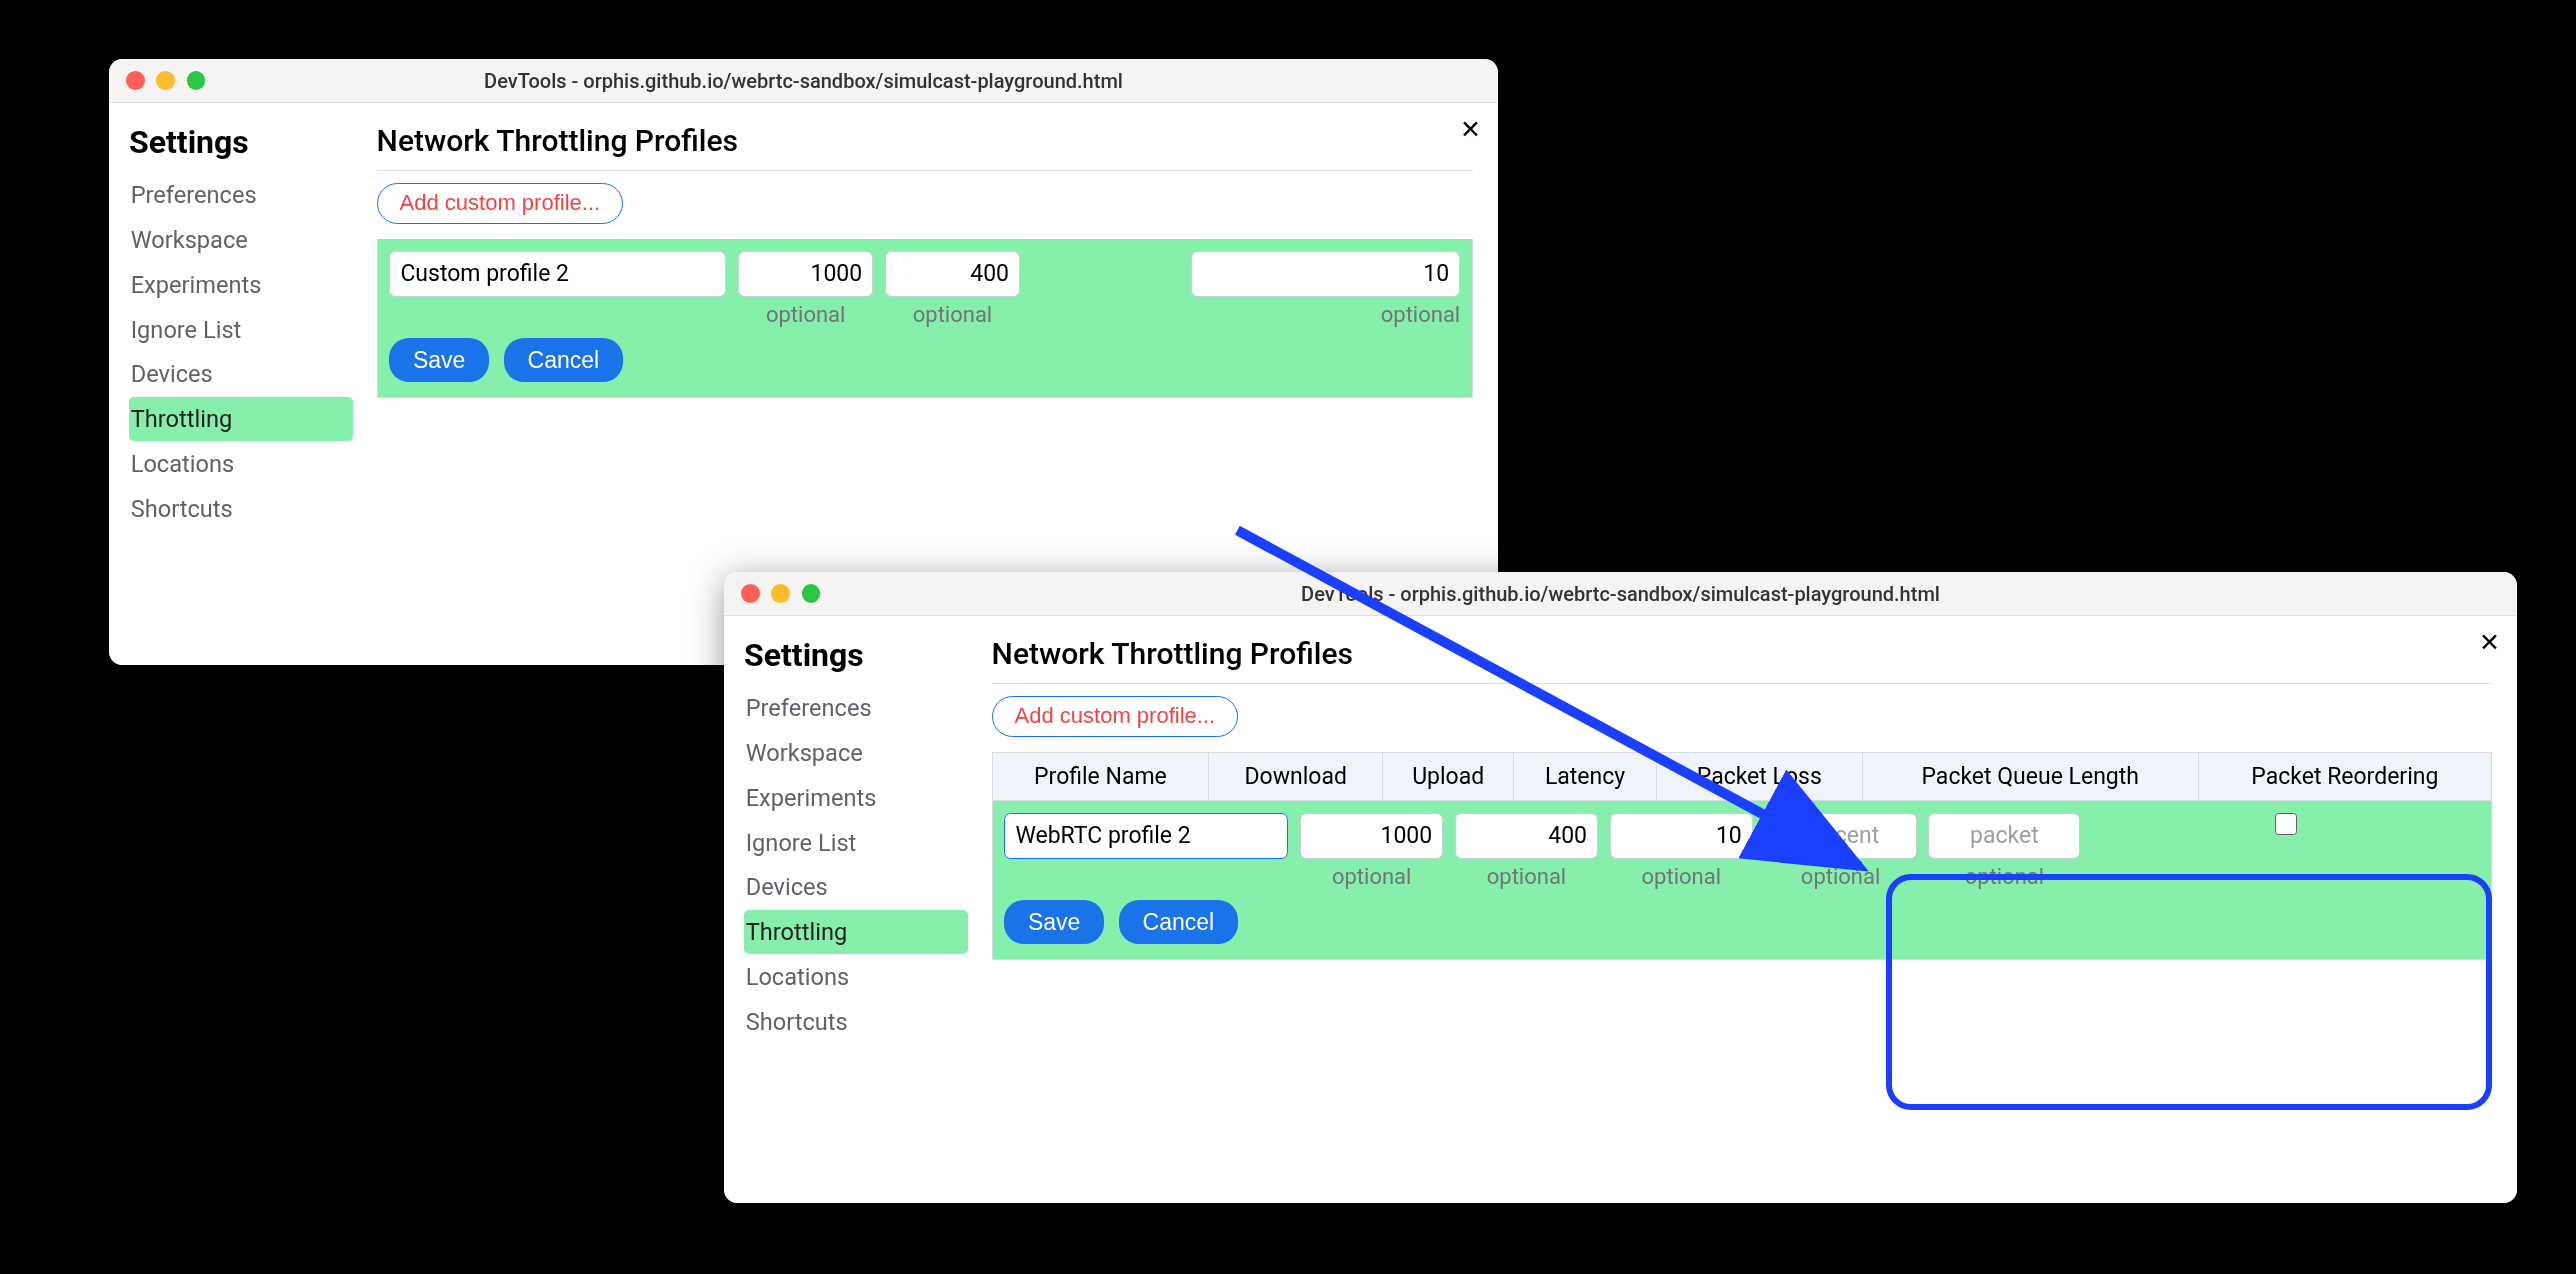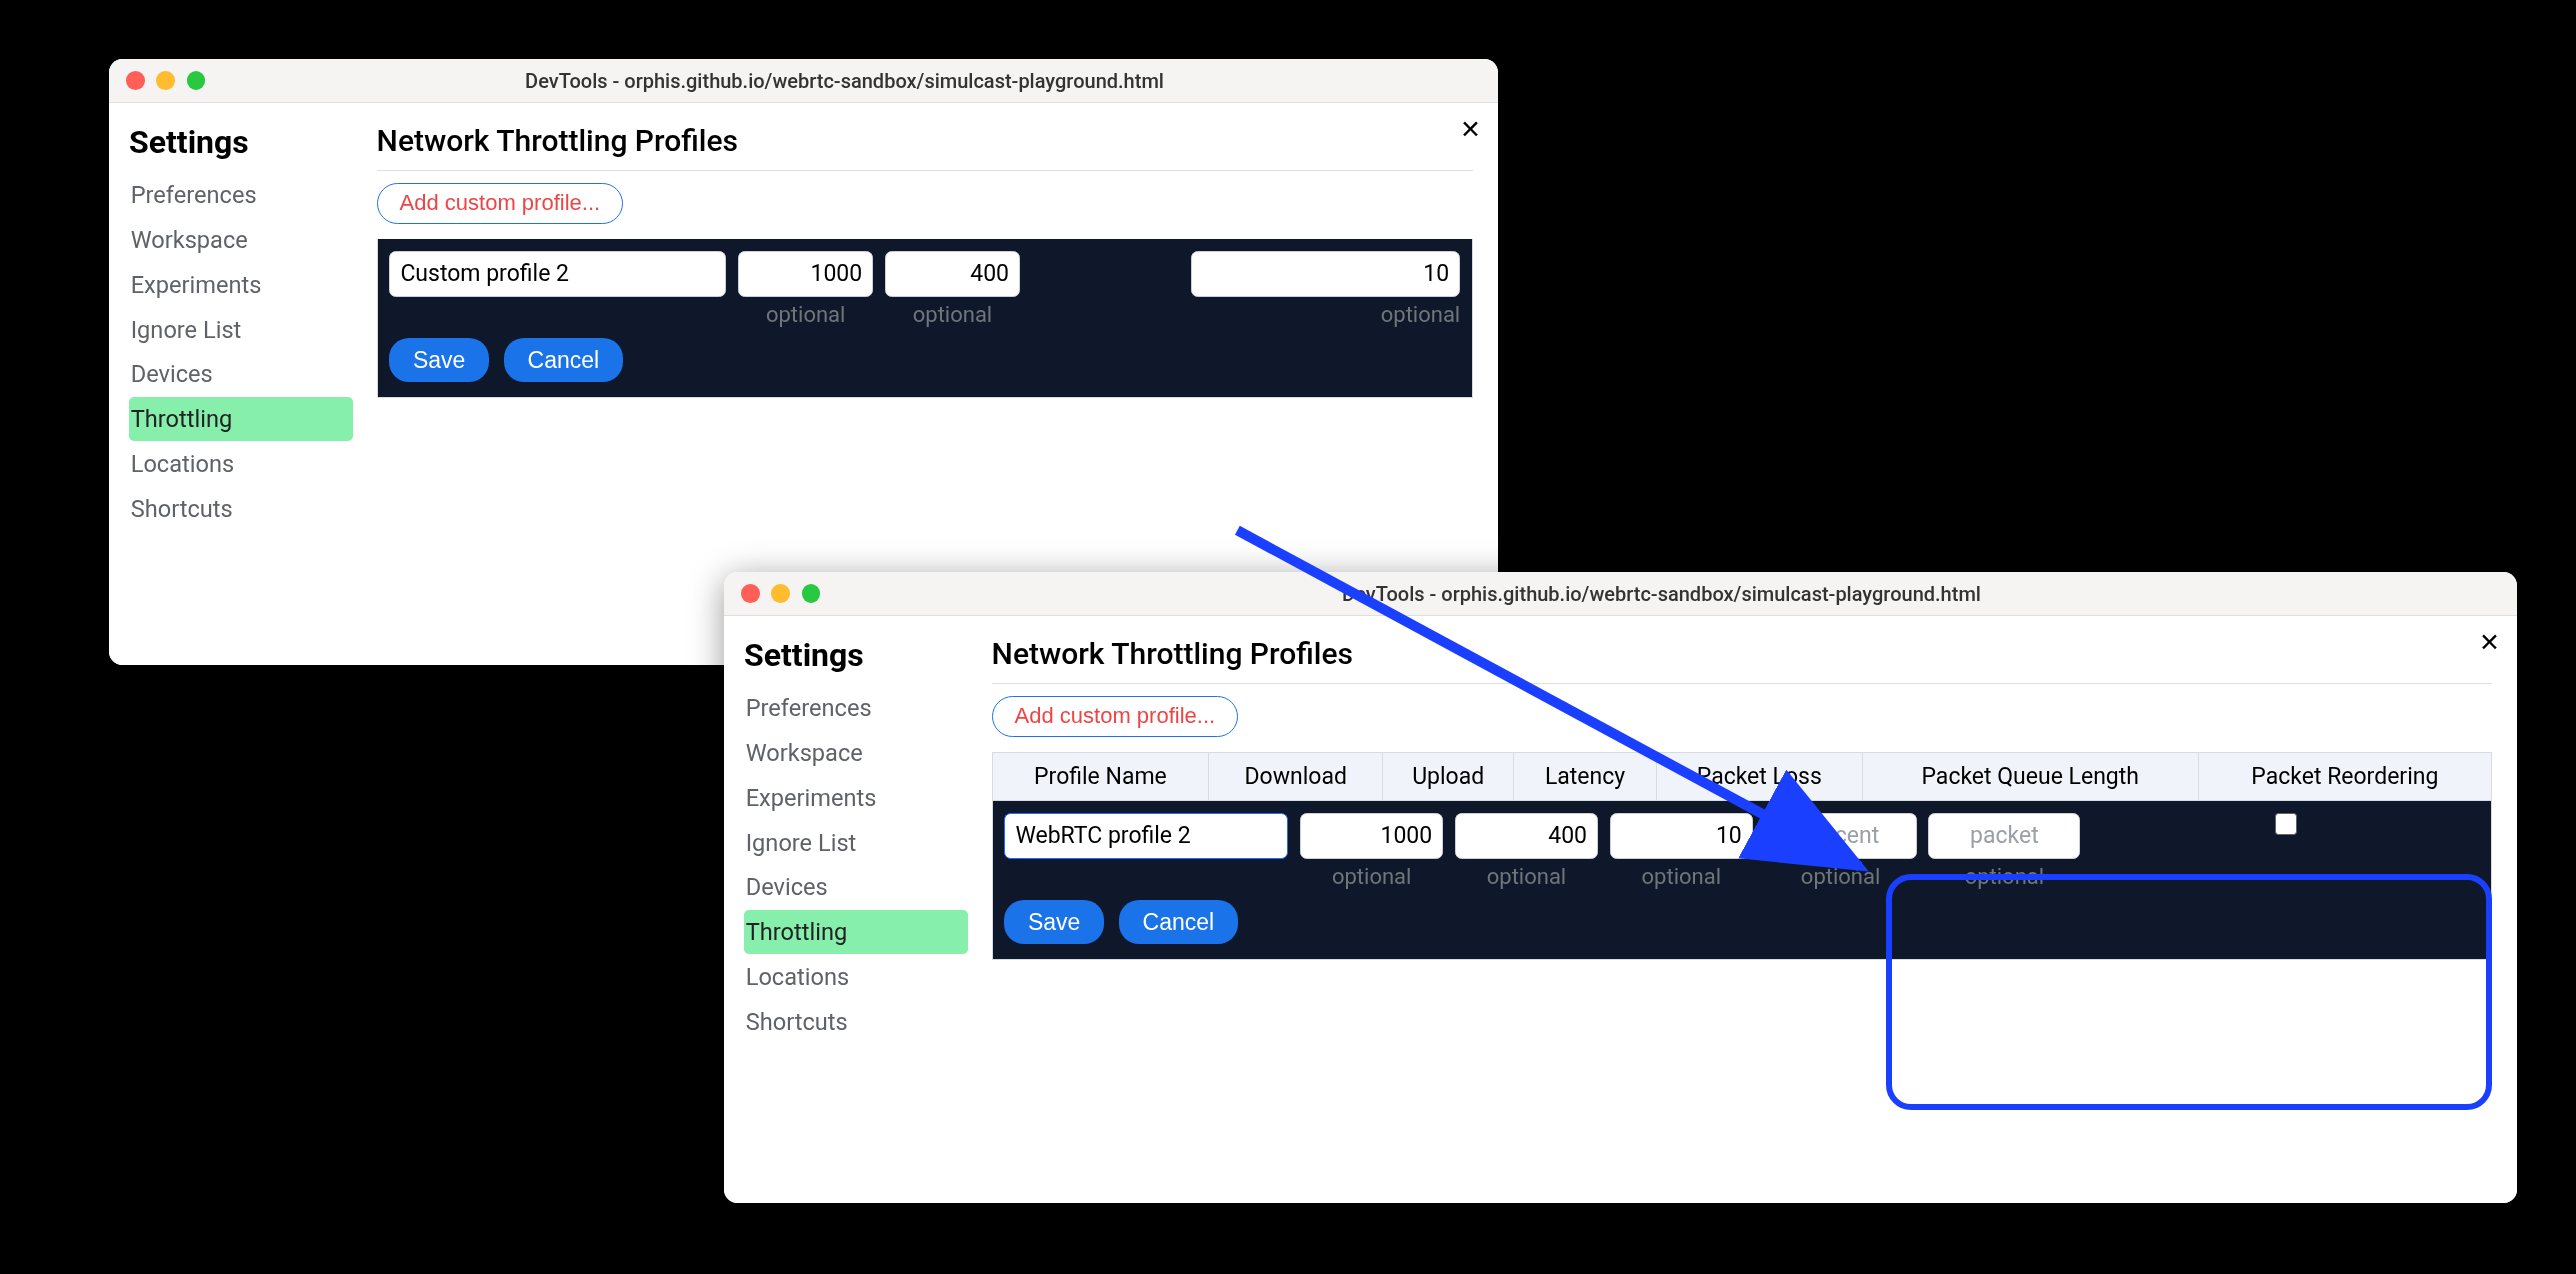--- a/index.html
+++ b/index.html
@@ -32,21 +32,20 @@
   .tl-red { background:#ff5f57; }
   .tl-yellow { background:#febc2e; }
   .tl-green { background:#28c840; }
   .titlebar-title {
     position: absolute;
     left: 50%;
     transform: translateX(-50%);
     font-size: 20px;
     font-weight: 500;
     color: #333;
-    margin-left: 41px;
   }
   .content {
     display: flex;
     background: #fff;
     height: calc(100% - 44px);
     position: relative;
   }
   .close-x {
     position: absolute;
     top: 13.5px;
@@ -112,21 +111,21 @@
     text-align: left;
     border: 0.8px solid #d6dbe3;
     background: #f0f4fa;
   }
   tr.data-row td {
     background: #fff;
   }
   th.right, td.right { text-align: right; }
   th.center, td.center { text-align: center; }
   .edit-section {
-    background: #0f172a;
+    background: #86efac;
     padding: 11.8px 11.8px 15px 11.8px;
     border: 0.8px solid #d6dbe3;
     border-top: none;
   }
   .edit-row {
     display: flex;
     gap: 11.8px;
     margin-bottom: 5px;
   }
   .edit-col { display:flex; flex-direction:column; align-items:center; }

